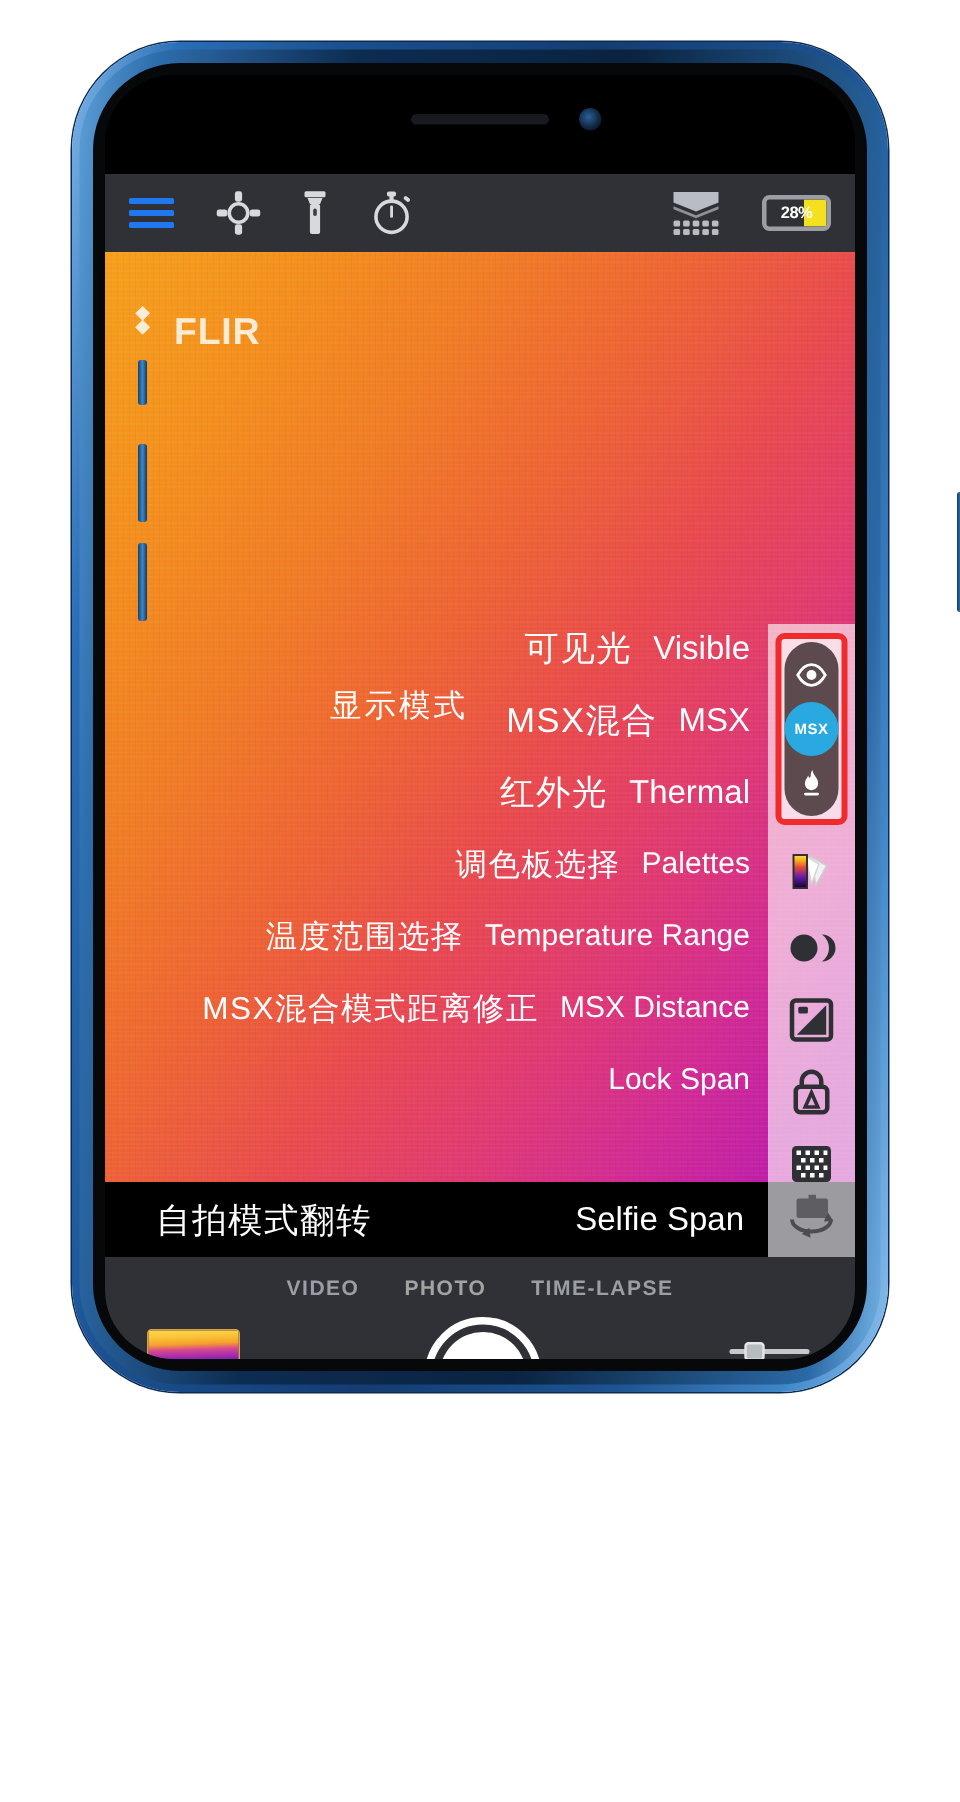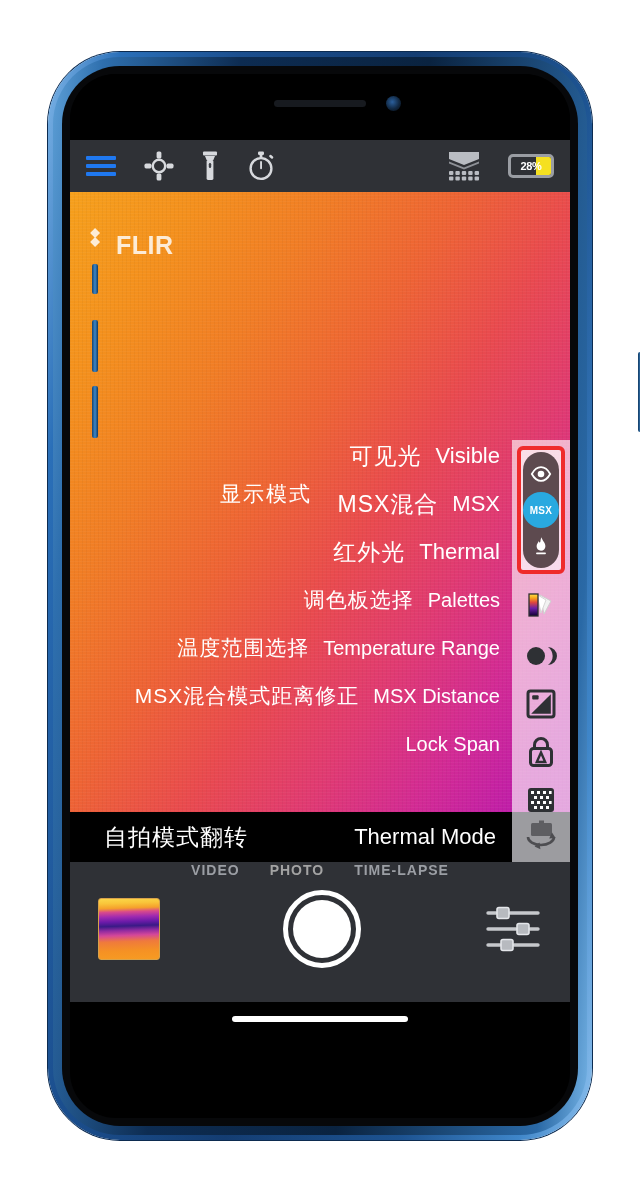--- a/index.html
+++ b/index.html
@@ -6,22 +6,22 @@
   html, body {
     width: 640px; height: 1201px;
     background: #ffffff;
     font-family: "Liberation Sans", sans-serif;
     overflow: hidden;
   }
   #stage { position: relative; width: 640px; height: 1201px; background: #fff; }
 
   
   .phone-outer {
-    position: absolute; left: 48px; top: 52px;
-    width: 544px; height: 1088px;
+    position: absolute; left: 48px; top: 28px;
+    width: 544px; height: 900px;
     border-radius: 72px;
     background: linear-gradient(100deg,#7fb6e8 0%, #2a6fb8 10%, #1b4f8f 26%, #143d72 50%, #1d5391 74%, #3f86c9 90%, #8cc0ee 100%);
     box-shadow: 0 0 0 1px #0c2b50;
   }
   .phone-rim {
     position: absolute; left: 5px; top: 5px; right: 5px; bottom: 5px;
     border-radius: 67px;
     background: linear-gradient(95deg,#5d9fd6 0%, #2e6fae 8%, #0d2c52 30%, #0a2340 60%, #2a69a6 92%, #74b2e4 100%);
   }
   .phone-bezel {
@@ -171,21 +171,21 @@
   }
   .selfie-icon-box {
     width: 58px; height: 50px; background: #9c9ca0;
     display: flex; align-items: center; justify-content: center;
   }
 
   
   .controls { background: #2f3136; height: 140px; position: relative; }
   .modes {
     display: flex; align-items: center; justify-content: center;
-    gap: 30px; padding-top: 0;
+    gap: 30px; padding-top: 12px;
   }
   .mode-tab { font-size: 14px; font-weight: bold; letter-spacing: 1px; color: #9b9ea4; }
   .mode-tab.sel { color: #a3a3a3; }
   .ctrl-row {
     display: flex; align-items: center; justify-content: space-between;
     padding: 12px 28px 0;
   }
   .thumb {
     width: 62px; height: 62px; border-radius: 3px;
     border: 1px solid #d8a24a;
@@ -412,21 +412,21 @@
                   <rect x="14" y="20" width="3" height="3"></rect>
                 <rect x="20" y="20" width="3" height="3"></rect>
               </g>
             </svg>
           </div>
         </div>
 
         <div class="selfie-strip">
           <div class="selfie-txt">
             <span class="m-cn big">自拍模式翻转</span>
-            <span class="m-en big">Thermal Mode</span>
+            <span class="m-en big">Selfie Span</span>
           </div>
           <div class="selfie-icon-box">
             <svg width="38" height="34" viewBox="0 0 38 34">
               <rect x="9" y="3" width="21" height="13" rx="1.5" fill="#5e5e62"></rect>
               <rect x="17" y="0.5" width="5" height="3" fill="#5e5e62"></rect>
               <path d="M6 17 a13 8 0 0 0 26 0" fill="none" stroke="#4d4d51" stroke-width="2.6"></path>
               <path d="M30 12.5 L33.6 18 L27.2 18.4 Z" fill="#4d4d51"></path>
               <path d="M17.5 22.5 L12.6 26.6 L18.4 29.2 Z" fill="#4d4d51"></path>
             </svg>
           </div>

